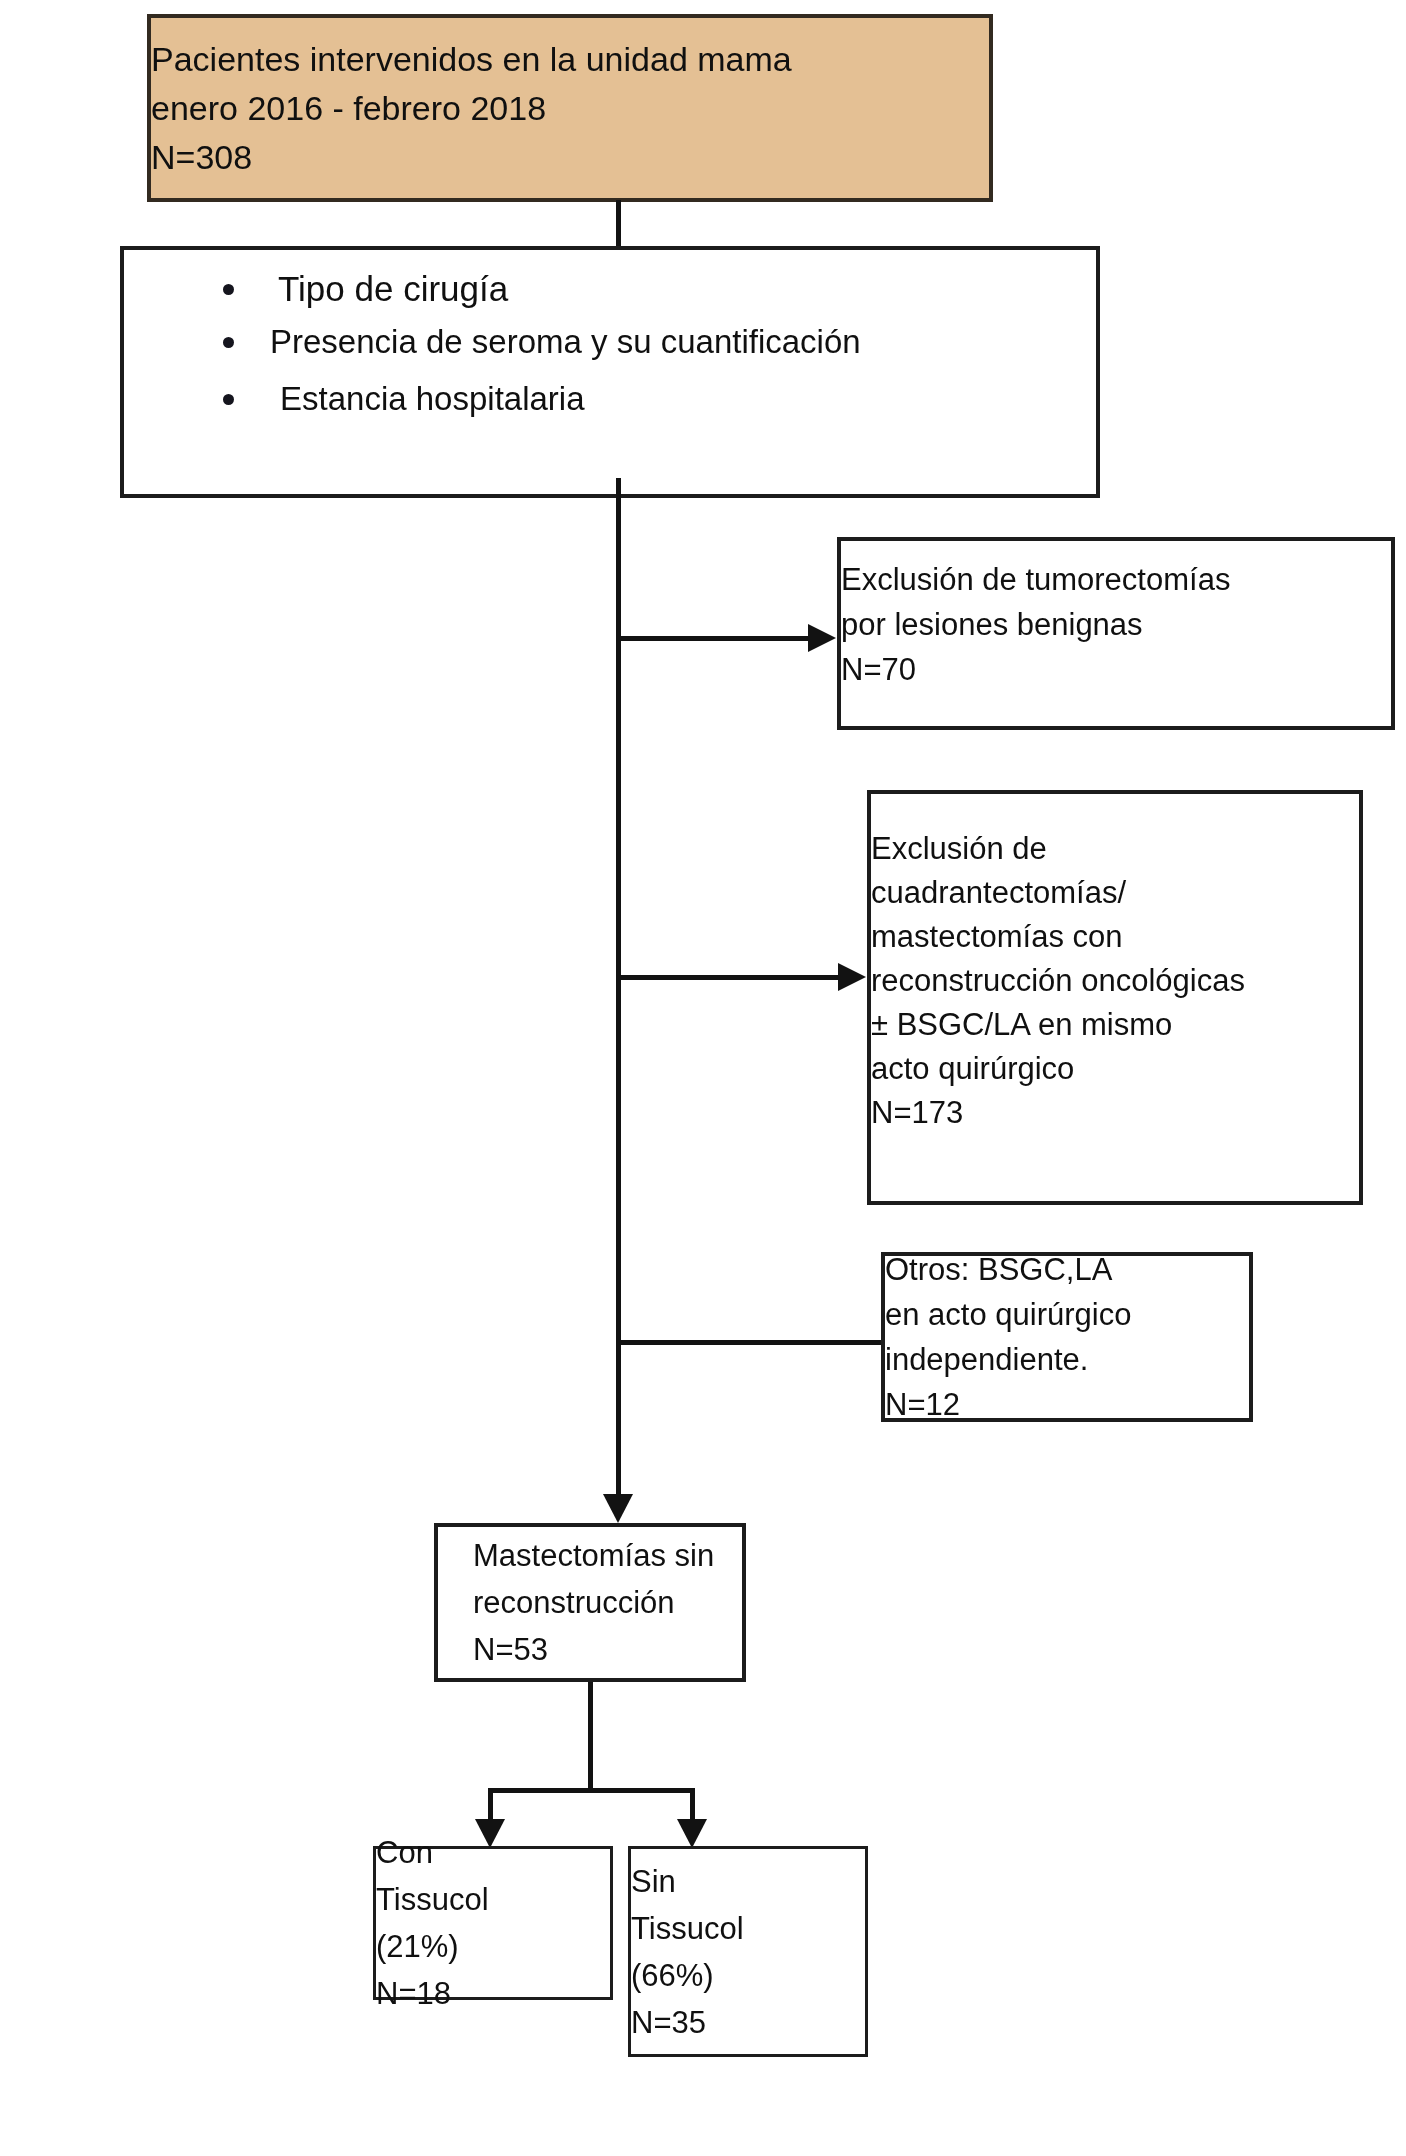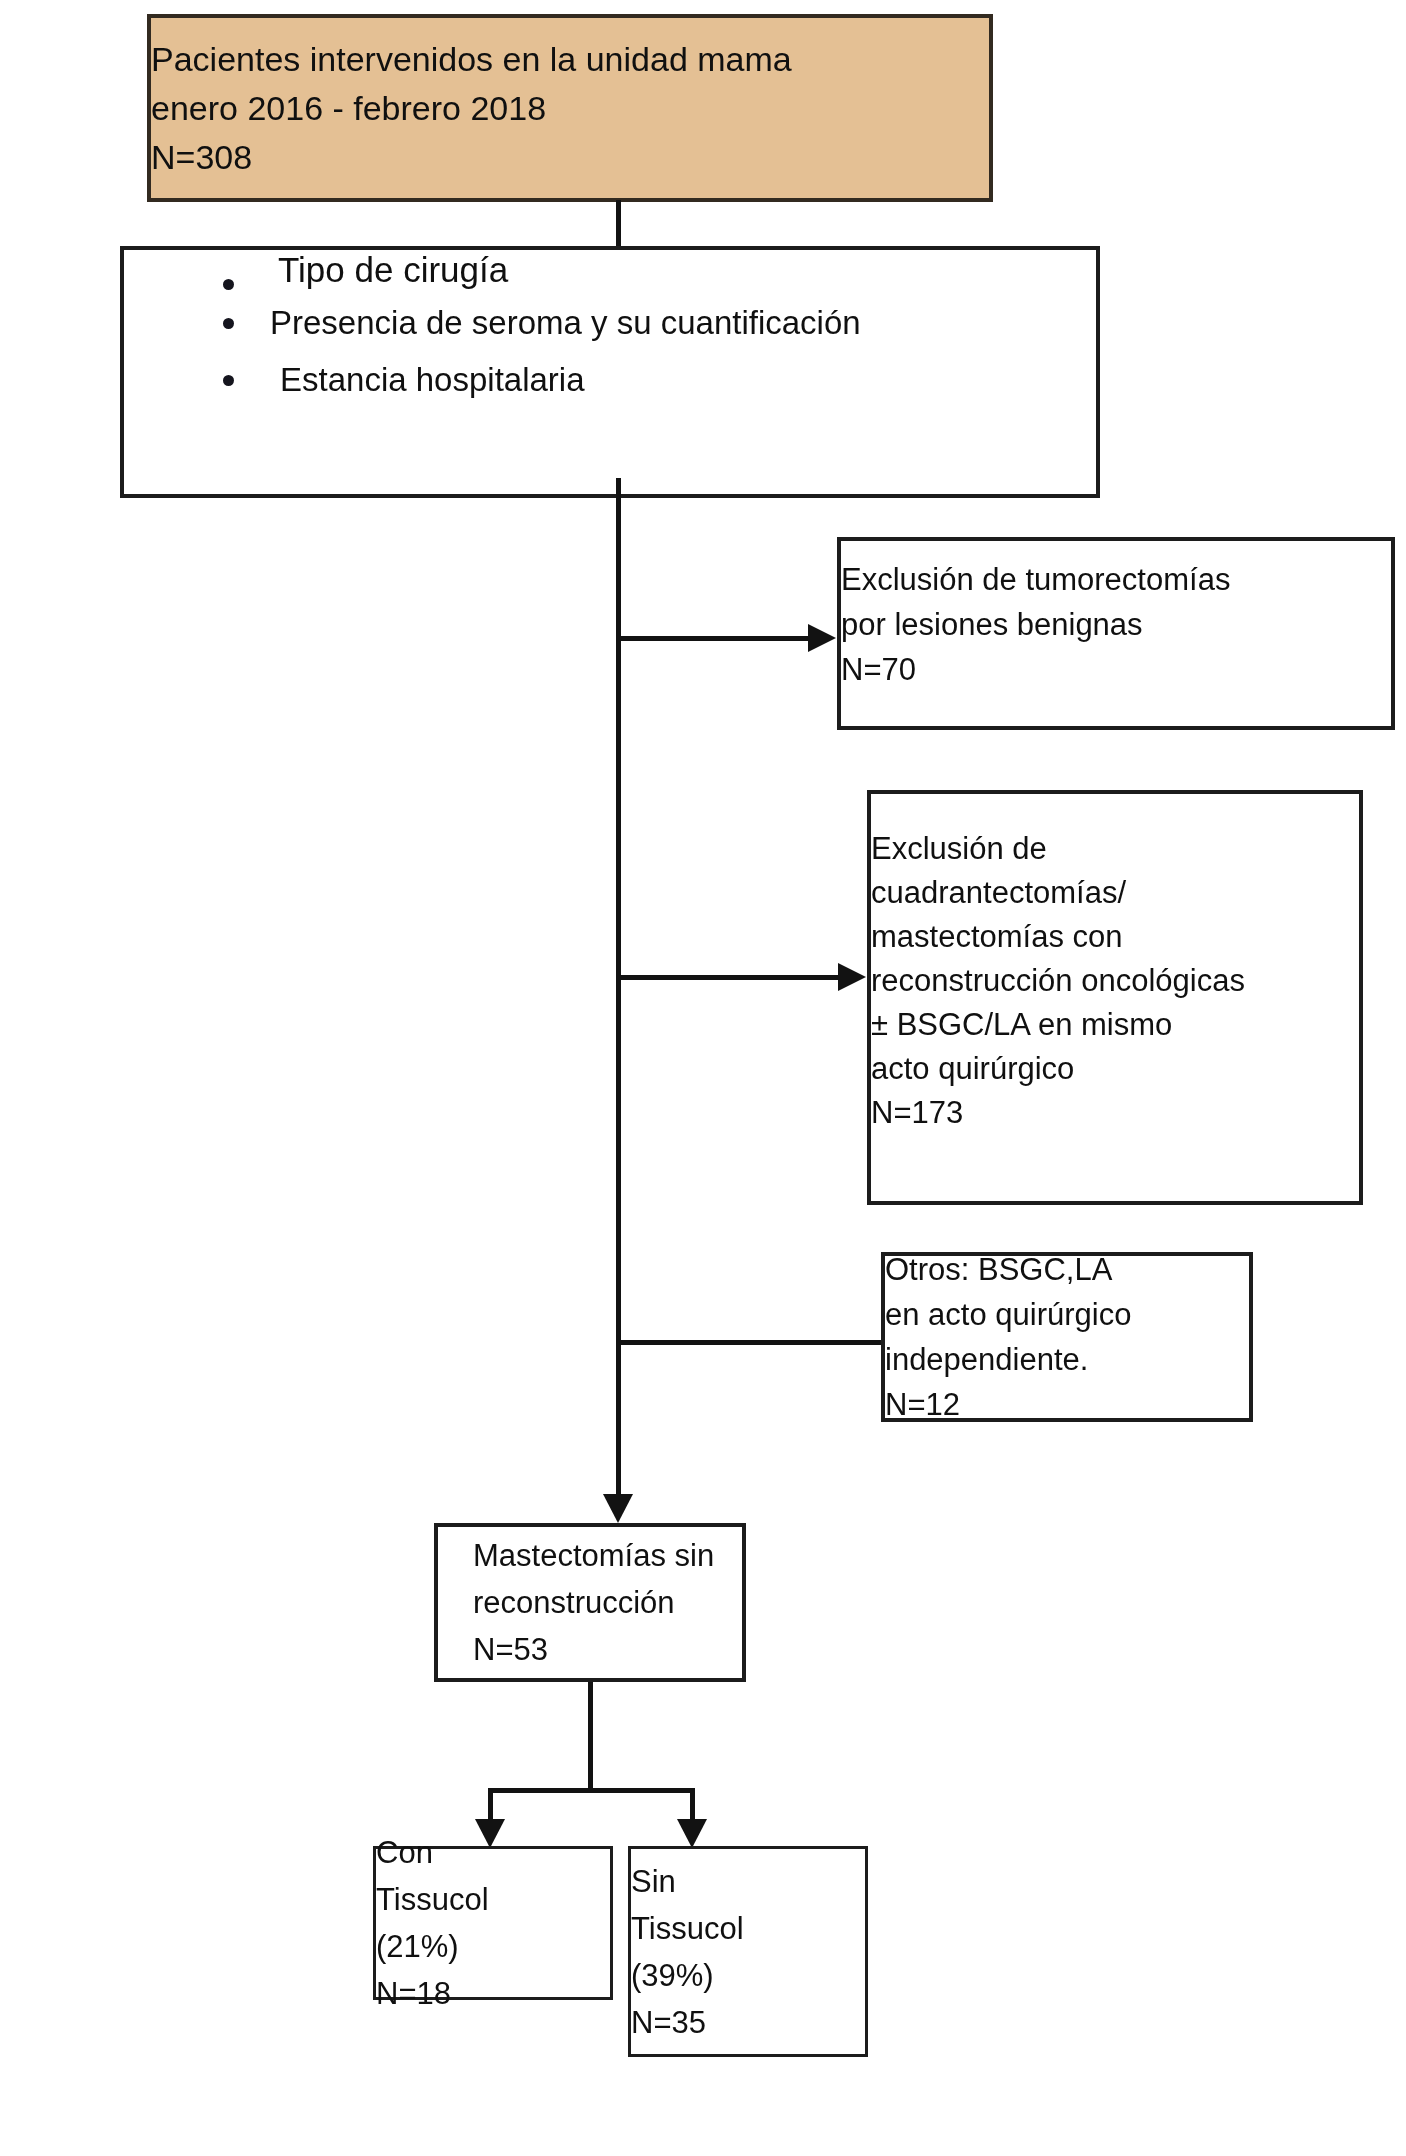--- a/index.html
+++ b/index.html
@@ -42,21 +42,21 @@
   #criteria-box{
     left:120px; top:246px; width:980px; height:252px;
     align-items:stretch; text-align:left;
   }
   .crit-row{display:flex; align-items:center;}
   .crit-row .dot{
     width:11px; height:11px; border-radius:50%;
     background:#15151e; flex:0 0 11px; margin-left:99px;
   }
   .crit-row .lbl{margin-left:36px; font-size:33px; line-height:40px;}
-  .crit-row:nth-child(1){align-items:flex-end;}
+  .crit-row:nth-child(1){margin-top:19px;}
   .crit-row:nth-child(1) .lbl{font-size:35px; margin-left:44px;}
   .crit-row:nth-child(2){margin-top:13px;}
   .crit-row:nth-child(3){margin-top:17px;}
   .crit-row:nth-child(3) .lbl{margin-left:46px;}
   .crit-row:nth-child(4){margin-top:21px;}
 
   
   #excl-box-1{left:837px; top:537px; width:558px; height:193px;
     justify-content:flex-start; padding-top:16px; font-size:31px; line-height:45px;}
   #excl-box-2{left:867px; top:790px; width:496px; height:415px;
@@ -169,18 +169,18 @@
 
   <div class="box" id="outcome-box-con">
     <div class="ln">Con</div>
     <div class="ln">Tissucol</div>
     <div class="ln">(21%)</div>
     <div class="ln">N=18</div>
   </div>
   <div class="box" id="outcome-box-sin">
     <div class="ln">Sin</div>
     <div class="ln">Tissucol</div>
-    <div class="ln">(39%)</div>
+    <div class="ln">(66%)</div>
     <div class="ln">N=35</div>
   </div>
 
 
 </div>
 
 </body></html>

